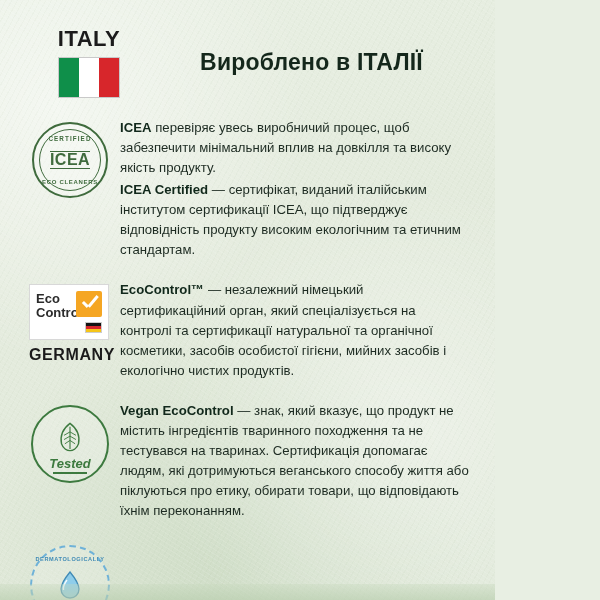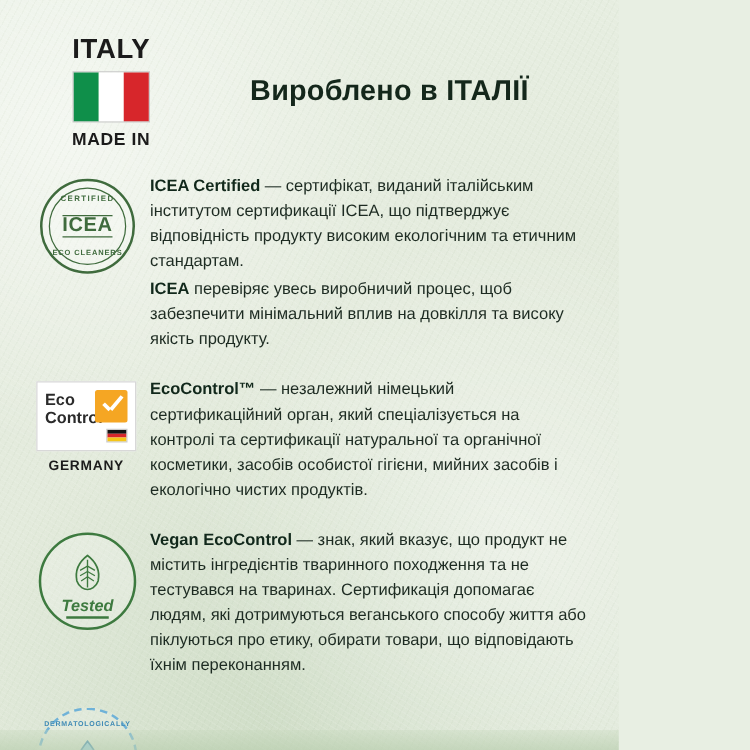--- a/index.html
+++ b/index.html
@@ -219,21 +219,21 @@
     flex-direction: column;
     border: 1px solid #cccccc;
     box-sizing: border-box;
   }
   .ecoctl .deflag i { flex: 1 1 auto; display: block; }
   .ecoctl .deflag .k { background: #131313; }
   .ecoctl .deflag .rr { background: #d7262b; }
   .ecoctl .deflag .y { background: #f5c518; }
   .ecoctl .country {
     margin-top: 6px;
-    font-size: 11px;
+    font-size: 16px;
     font-weight: bold;
     letter-spacing: .6px;
     color: #1b1b1b;
     text-align: center;
     width: 80px;
   }
 
   
   .vegan {
     width: 78px;
@@ -313,41 +313,40 @@
   <div class="noise"></div>
 
   <div class="header">
     <div class="italy-block">
       <div class="italy-top">ITALY</div>
       <div class="flag">
         <span class="g"></span>
         <span class="w"></span>
         <span class="r"></span>
       </div>
-      <div class="italy-bottom">MADE IN</div>
     </div>
     <div class="made-in-italy">Вироблено в ІТАЛІЇ</div>
   </div>
 
   <div class="rows">
 
     <div class="row">
       <div class="badge-cell">
         <div class="icea">
           <div class="inner"></div>
           <div class="bar b1"></div>
           <div class="bar b2"></div>
           <div class="top-txt">CERTIFIED</div>
           <div class="mid">ICEA</div>
           <div class="bot-txt">ECO CLEANERS</div>
         </div>
       </div>
       <div class="text-cell">
+        <p><b>ICEA</b><span> перевіряє увесь виробничий процес, щоб забезпечити мінімальний вплив на довкілля та високу якість продукту.</span></p>
         <p><b>ICEA Certified</b><span> — сертифікат, виданий італійським інститутом сертификації ICEA, що підтверджує відповідність продукту високим екологічним та етичним стандартам.</span></p>
-        <p><b>ICEA</b><span> перевіряє увесь виробничий процес, щоб забезпечити мінімальний вплив на довкілля та високу якість продукту.</span></p>
       </div>
     </div>
 
     <div class="row">
       <div class="badge-cell">
         <div class="ecoctl">
           <div class="box">
             <div class="lbl1">Eco</div>
             <div class="lbl2"><span>Control</span><span class="tm">TM</span></div>
             <div class="check"></div>

